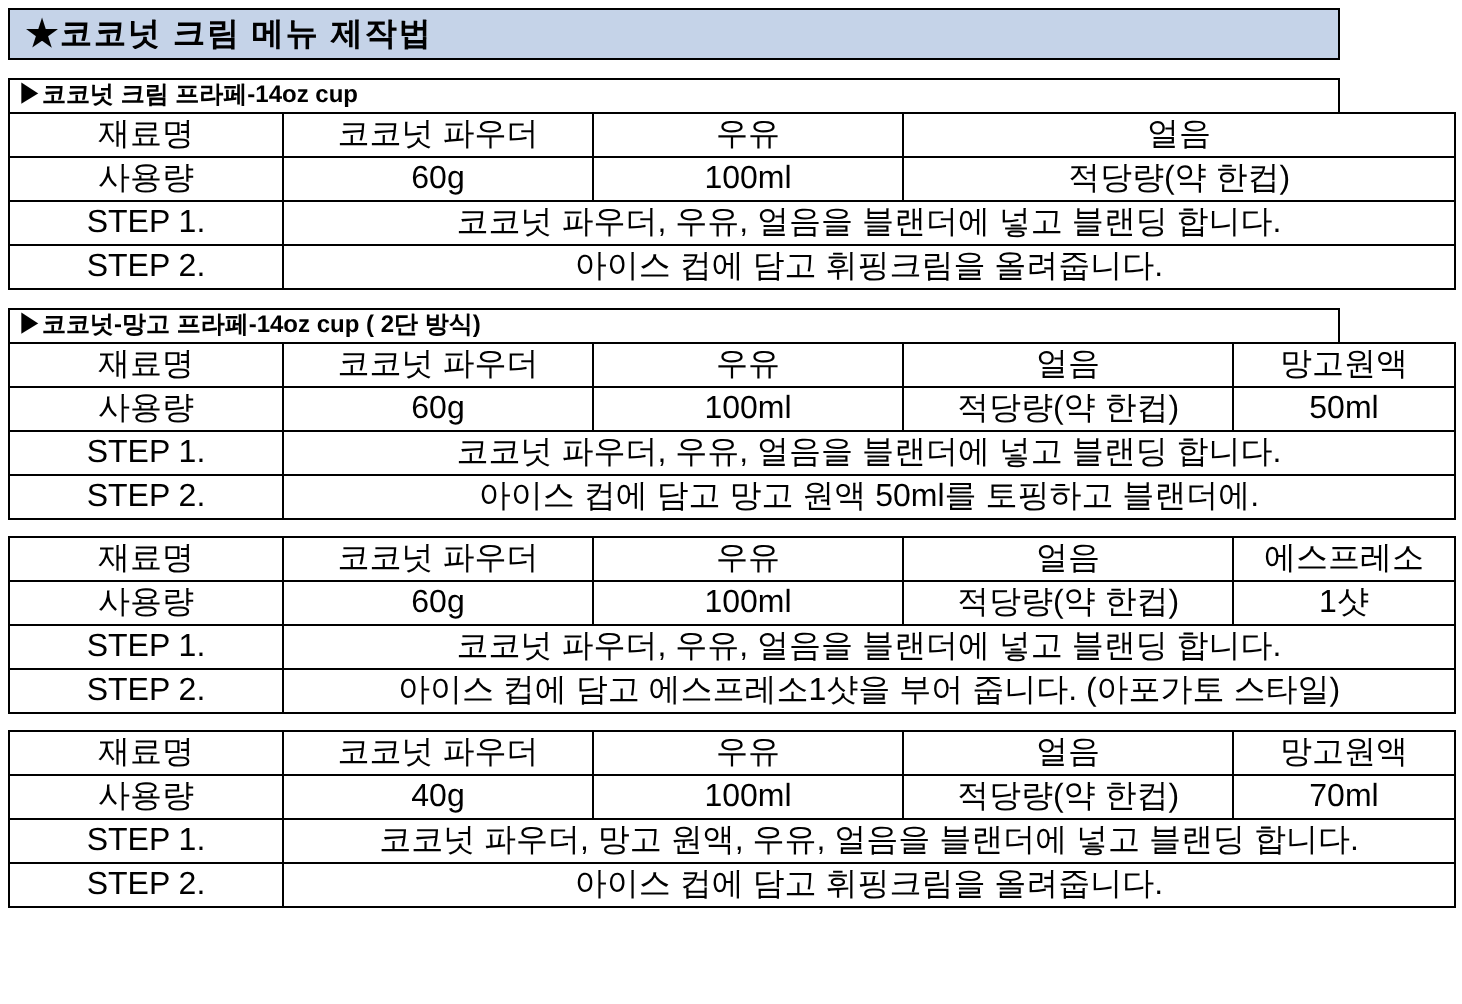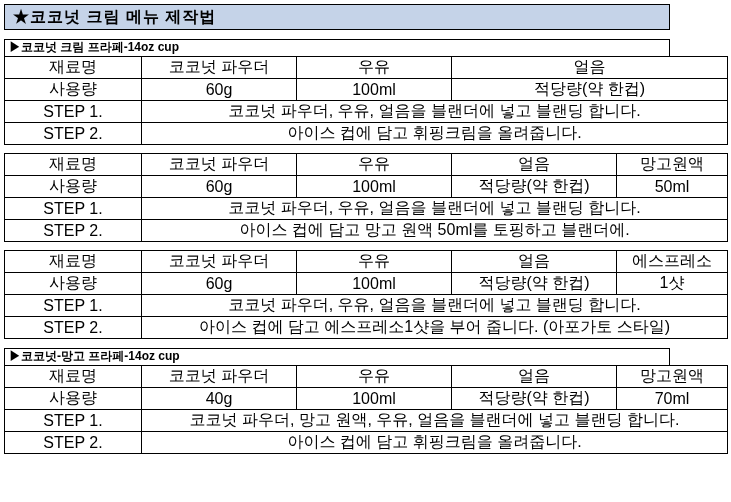--- a/index.html
+++ b/index.html
@@ -121,111 +121,111 @@
               <td class="step-text" colspan="3">코코넛 파우더, 우유, 얼음을 블랜더에 넣고 블랜딩 합니다.</td>
             </tr>
             <tr>
               <td class="step-label">STEP 2.</td>
               <td class="step-text" colspan="3">아이스 컵에 담고 휘핑크림을 올려줍니다.</td>
             </tr>
           </tbody>
         </table>
       </div>
       <div class="section">
-        <table class="recipe cols5">
-          <colgroup>
-            <col class="c0">
-            <col class="c1">
-            <col class="c2">
-            <col class="c3">
-            <col class="c4">
-          </colgroup>
-          <tbody>
-            <tr>
-              <td>재료명</td>
-              <td>코코넛 파우더</td>
-              <td>우유</td>
-              <td>얼음</td>
-              <td>망고원액</td>
-            </tr>
-            <tr>
-              <td>사용량</td>
-              <td>60g</td>
-              <td>100ml</td>
-              <td>적당량(약 한컵)</td>
-              <td>50ml</td>
-            </tr>
-            <tr>
-              <td class="step-label">STEP 1.</td>
-              <td class="step-text" colspan="4">코코넛 파우더, 우유, 얼음을 블랜더에 넣고 블랜딩 합니다.</td>
-            </tr>
-            <tr>
-              <td class="step-label">STEP 2.</td>
-              <td class="step-text" colspan="4">아이스 컵에 담고 망고 원액 50ml를 토핑하고 블랜더에.</td>
-            </tr>
-          </tbody>
-        </table>
-      </div>
-      <div class="section">
-        <table class="recipe cols5">
-          <colgroup>
-            <col class="c0">
-            <col class="c1">
-            <col class="c2">
-            <col class="c3">
-            <col class="c4">
-          </colgroup>
-          <tbody>
-            <tr>
-              <td>재료명</td>
-              <td>코코넛 파우더</td>
-              <td>우유</td>
-              <td>얼음</td>
-              <td>에스프레소</td>
-            </tr>
-            <tr>
-              <td>사용량</td>
-              <td>60g</td>
-              <td>100ml</td>
-              <td>적당량(약 한컵)</td>
-              <td>1샷</td>
-            </tr>
-            <tr>
-              <td class="step-label">STEP 1.</td>
-              <td class="step-text" colspan="4">코코넛 파우더, 우유, 얼음을 블랜더에 넣고 블랜딩 합니다.</td>
-            </tr>
-            <tr>
-              <td class="step-label">STEP 2.</td>
-              <td class="step-text" colspan="4">아이스 컵에 담고 에스프레소1샷을 부어 줍니다. (아포가토 스타일)</td>
-            </tr>
-          </tbody>
-        </table>
-      </div>
-      <div class="section">
         <div class="section-header">
-          <span>▶코코넛-망고 프라페-14oz cup</span>
+          <span>▶코코넛-망고 프라페-14oz cup ( 2단 방식)</span>
         </div>
         <table class="recipe cols5">
           <colgroup>
             <col class="c0">
             <col class="c1">
             <col class="c2">
             <col class="c3">
             <col class="c4">
           </colgroup>
           <tbody>
             <tr>
               <td>재료명</td>
               <td>코코넛 파우더</td>
               <td>우유</td>
               <td>얼음</td>
               <td>망고원액</td>
             </tr>
             <tr>
               <td>사용량</td>
+              <td>60g</td>
+              <td>100ml</td>
+              <td>적당량(약 한컵)</td>
+              <td>50ml</td>
+            </tr>
+            <tr>
+              <td class="step-label">STEP 1.</td>
+              <td class="step-text" colspan="4">코코넛 파우더, 우유, 얼음을 블랜더에 넣고 블랜딩 합니다.</td>
+            </tr>
+            <tr>
+              <td class="step-label">STEP 2.</td>
+              <td class="step-text" colspan="4">아이스 컵에 담고 망고 원액 50ml를 토핑하고 블랜더에.</td>
+            </tr>
+          </tbody>
+        </table>
+      </div>
+      <div class="section">
+        <table class="recipe cols5">
+          <colgroup>
+            <col class="c0">
+            <col class="c1">
+            <col class="c2">
+            <col class="c3">
+            <col class="c4">
+          </colgroup>
+          <tbody>
+            <tr>
+              <td>재료명</td>
+              <td>코코넛 파우더</td>
+              <td>우유</td>
+              <td>얼음</td>
+              <td>에스프레소</td>
+            </tr>
+            <tr>
+              <td>사용량</td>
+              <td>60g</td>
+              <td>100ml</td>
+              <td>적당량(약 한컵)</td>
+              <td>1샷</td>
+            </tr>
+            <tr>
+              <td class="step-label">STEP 1.</td>
+              <td class="step-text" colspan="4">코코넛 파우더, 우유, 얼음을 블랜더에 넣고 블랜딩 합니다.</td>
+            </tr>
+            <tr>
+              <td class="step-label">STEP 2.</td>
+              <td class="step-text" colspan="4">아이스 컵에 담고 에스프레소1샷을 부어 줍니다. (아포가토 스타일)</td>
+            </tr>
+          </tbody>
+        </table>
+      </div>
+      <div class="section">
+        <table class="recipe cols5">
+          <colgroup>
+            <col class="c0">
+            <col class="c1">
+            <col class="c2">
+            <col class="c3">
+            <col class="c4">
+          </colgroup>
+          <tbody>
+            <tr>
+              <td>재료명</td>
+              <td>코코넛 파우더</td>
+              <td>우유</td>
+              <td>얼음</td>
+              <td>망고원액</td>
+            </tr>
+            <tr>
+              <td>사용량</td>
               <td>40g</td>
               <td>100ml</td>
               <td>적당량(약 한컵)</td>
               <td>70ml</td>
             </tr>
             <tr>
               <td class="step-label">STEP 1.</td>
               <td class="step-text" colspan="4">코코넛 파우더, 망고 원액, 우유, 얼음을 블랜더에 넣고 블랜딩 합니다.</td>
             </tr>
             <tr>

